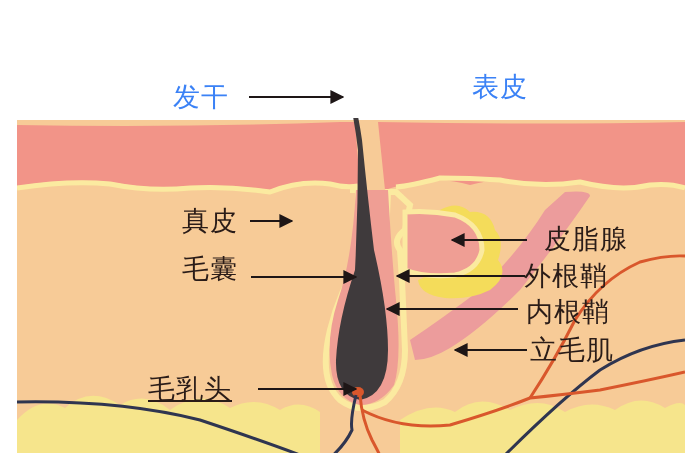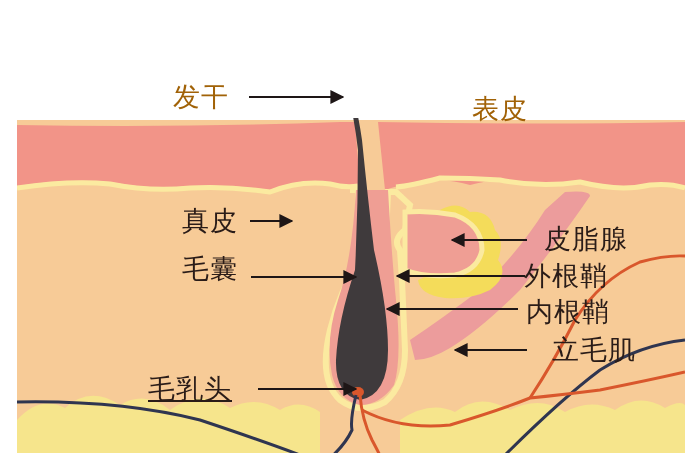--- a/index.html
+++ b/index.html
@@ -1,21 +1,21 @@
 <!DOCTYPE html>
 <html><head>
 <meta charset="utf-8">
 <style>
   html, body { margin:0; padding:0; background:#ffffff; }
   body { width:700px; height:472px; position:relative; overflow:hidden;
          font-family:"DejaVu Sans","Liberation Sans",sans-serif; }
   #diagram { position:absolute; left:0; top:0; width:700px; height:472px; }
   .label { position:absolute; font-size:27px; line-height:30px; color:#2a1c18;
            white-space:nowrap; letter-spacing:1px; }
-  .label.top { color:#a16207; }
+  .label.top { color:#3b82f6; }
 </style>
 </head>
 <body>
 
 <svg id="diagram" viewBox="0 0 700 472" xmlns="http://www.w3.org/2000/svg">
   <defs>
     <marker id="arrowhead" viewBox="0 0 10 10" refX="9" refY="5" markerWidth="7" markerHeight="7" orient="auto-start-reverse">
       <path d="M0,0 L10,5 L0,10 z" fill="#1e1616"></path>
     </marker>
     <clipPath id="skinclip">
@@ -65,20 +65,20 @@
     <line x1="251" y1="277" x2="356" y2="277" marker-end="url(#arrowhead)"></line>
     <line x1="258" y1="389" x2="356" y2="389" marker-end="url(#arrowhead)"></line>
     <line x1="527" y1="240" x2="452" y2="240" marker-end="url(#arrowhead)"></line>
     <line x1="525" y1="276" x2="397" y2="276" marker-end="url(#arrowhead)"></line>
     <line x1="518" y1="309" x2="387" y2="309" marker-end="url(#arrowhead)"></line>
     <line x1="527" y1="350" x2="455" y2="350" marker-end="url(#arrowhead)"></line>
   </g>
 </svg>
 
 <div class="label top" style="left:173px; top:82px;">发干</div>
-<div class="label top" style="left:472px; top:94px;">表皮</div>
+<div class="label top" style="left:472px; top:72px;">表皮</div>
 <div class="label" style="left:182px; top:206px;">真皮</div>
 <div class="label" style="left:182px; top:254px;">毛囊</div>
 <div class="label" style="left:148px; top:374px;text-decoration:underline;">毛乳头</div>
 <div class="label" style="left:544px; top:224px;">皮脂腺</div>
 <div class="label" style="left:524px; top:261px;">外根鞘</div>
 <div class="label" style="left:526px; top:297px;">内根鞘</div>
-<div class="label" style="left:552px; top:335px;">立毛肌</div>
+<div class="label" style="left:530px; top:335px;">立毛肌</div>
 
 </body></html>

